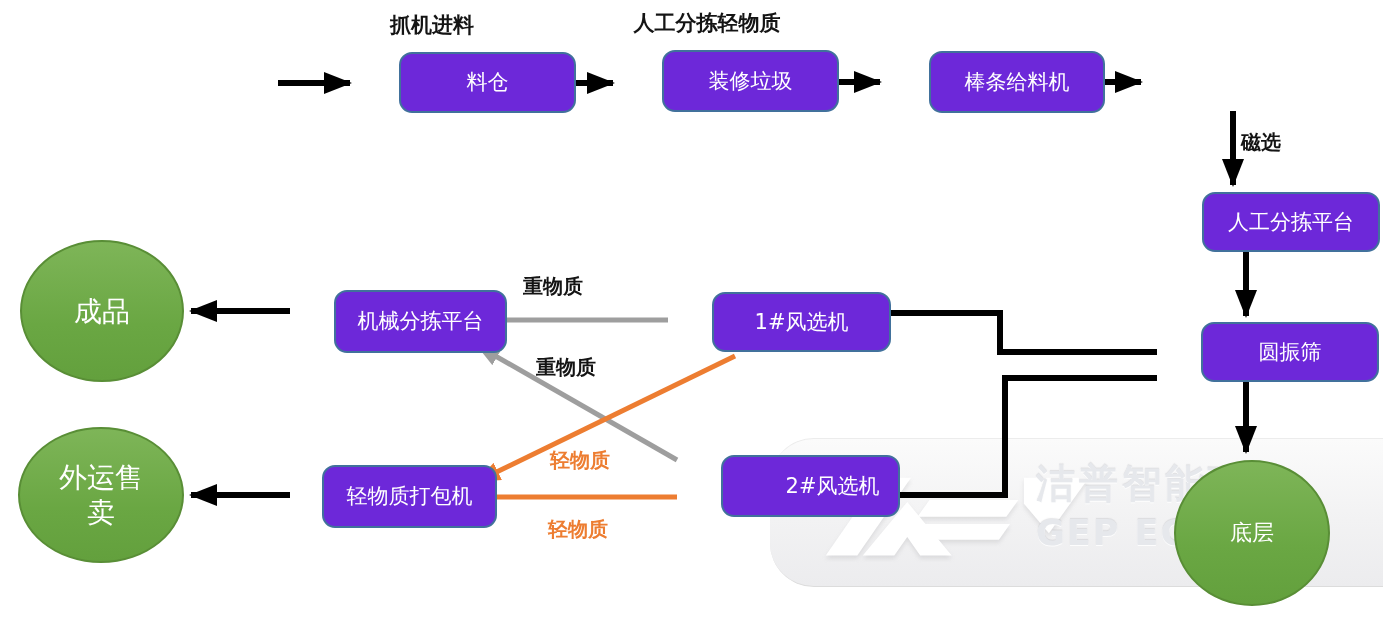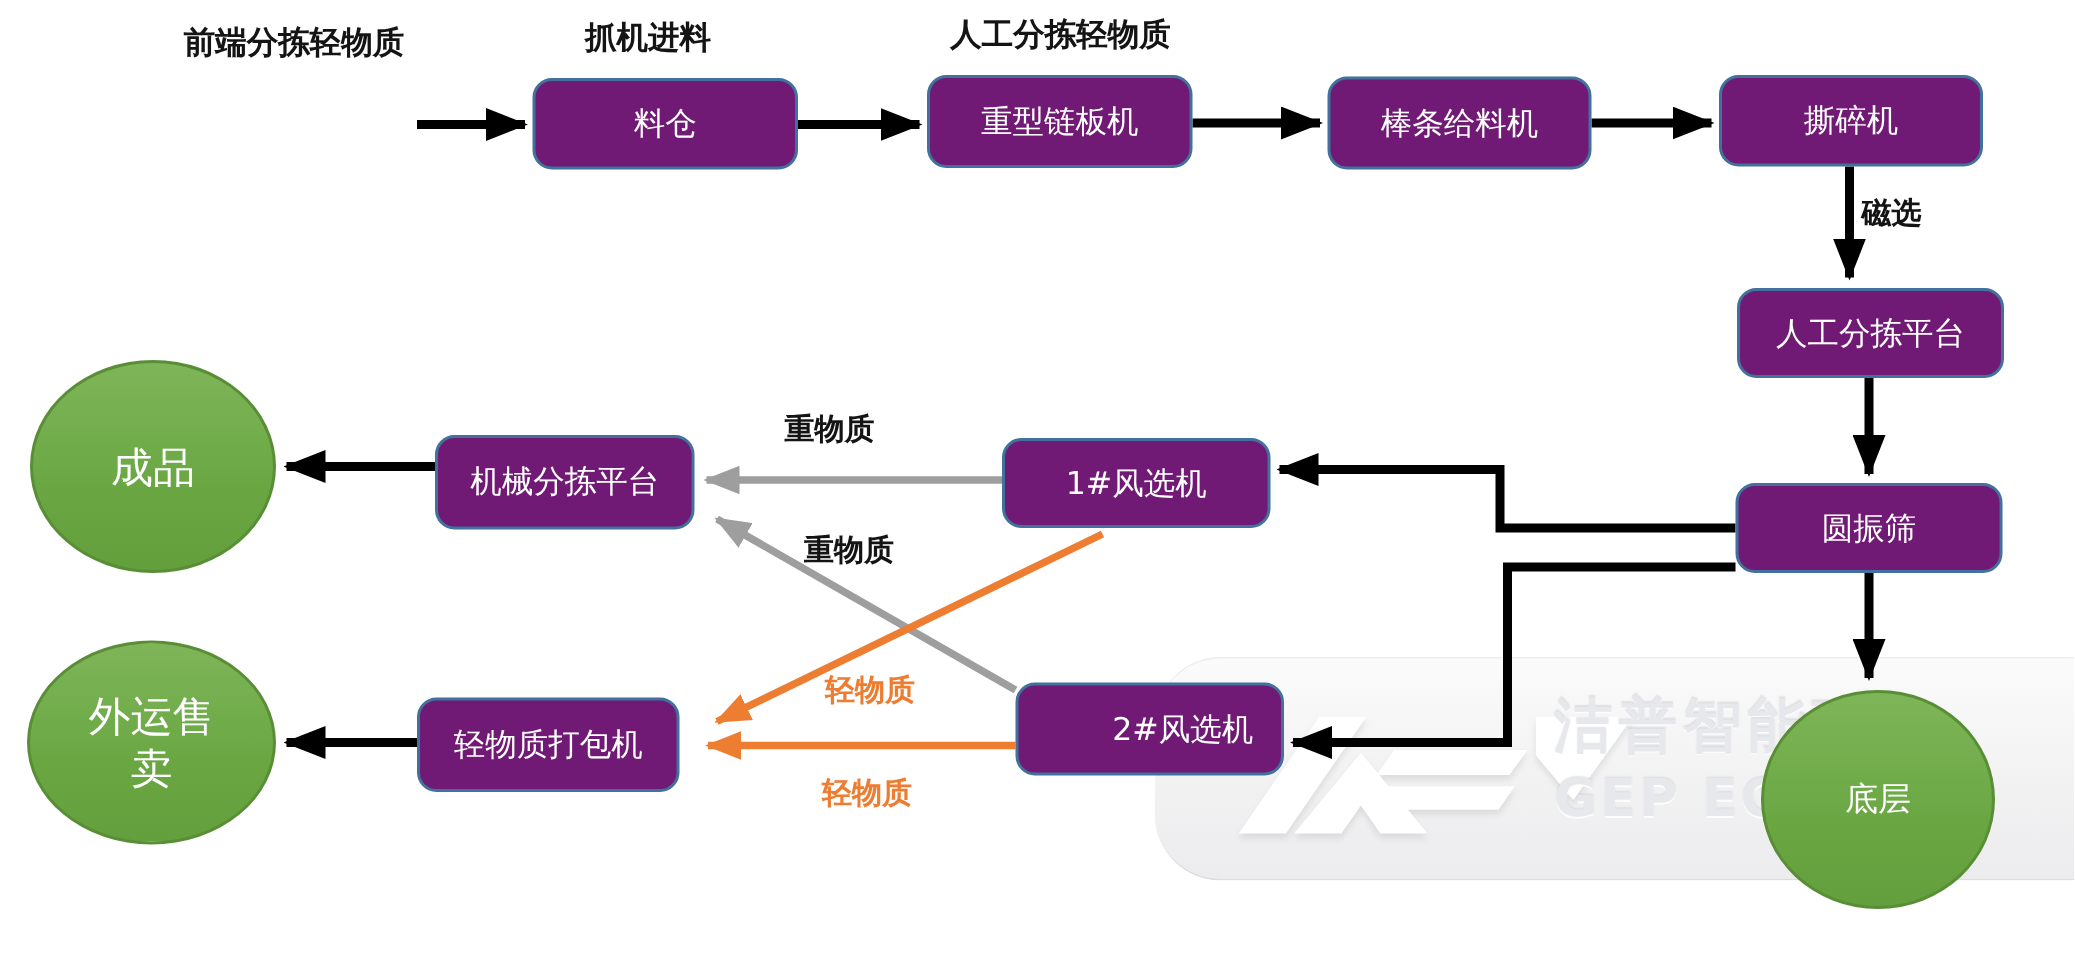--- a/index.html
+++ b/index.html
@@ -9,21 +9,21 @@
   
   #watermark{position:absolute;z-index:1;}
   #edge-layer{position:absolute;left:0;top:0;z-index:2;}
   #node-layer,#label-layer{position:absolute;left:0;top:0;width:100%;height:100%;z-index:3;pointer-events:none;}
   #label-layer{z-index:4;}
 
   
   .node{position:absolute;display:flex;align-items:center;justify-content:center;
         text-align:center;box-sizing:border-box;color:#ffffff;font-size:21px;
         font-weight:500;line-height:1.25;}
-  .process-blue{background:#701a75;border:2px solid #41719C;border-radius:13px;}
+  .process-blue{background:#6d28d9;border:2px solid #41719C;border-radius:13px;margin-left:44px;}
   .process-gray{background:#7F7F7F;border:3px solid #4472C4;border-radius:13px;}
   .terminal-green{background:linear-gradient(180deg,#7eb558 0%,#6aa743 60%,#63a03d 100%);
         border:2px solid #598E36;border-radius:50%;font-size:28px;padding:0 30px;}
   [data-name="node-diceng"]{font-size:22px;padding:0 14px;}
 
   
   .note{position:absolute;transform:translate(-50%,-50%);white-space:nowrap;
         font-size:21px;font-weight:600;color:#141414;}
   .note.orange{color:#ED7D31;}
   .note.small{font-size:20px;}
@@ -89,27 +89,24 @@
         <polyline points="735,356 478,481" fill="none" stroke="#ED7D31" stroke-width="5" marker-end="url(#arrow-orange)" data-name="edge-fengxuan1-to-dabaoji"></polyline>
         <polyline points="677,497 472,497" fill="none" stroke="#ED7D31" stroke-width="5" marker-end="url(#arrow-orange)" data-name="edge-fengxuan2-to-dabaoji"></polyline>
       </g>
   </svg>
 
   <div id="node-layer" data-name="node-layer">
       <div class="node process-blue" data-name="node-liaocang" style="left: 355px; top: 52px; width: 177px; height: 61px;">
         <span data-name="node-label">料仓</span>
       </div>
       <div class="node process-blue" data-name="node-zhongxing-lianbanji" style="left: 618px; top: 50px; width: 177px; height: 62px;">
-        <span data-name="node-label">重型链板机</span>
+        <span data-name="node-label">装修垃圾</span>
       </div>
       <div class="node process-blue" data-name="node-bangtiao-geiliaoji" style="left: 885px; top: 51px; width: 176px; height: 62px;">
         <span data-name="node-label">棒条给料机</span>
-      </div>
-      <div class="node process-blue" data-name="node-sisuiji" style="left: 1146px; top: 50px; width: 176px; height: 61px;">
-        <span data-name="node-label">撕碎机</span>
       </div>
       <div class="node process-blue" data-name="node-yuanzhenshai" style="left: 1157px; top: 322px; width: 178px; height: 60px;">
         <span data-name="node-label">圆振筛</span>
       </div>
       <div class="node process-blue" data-name="node-rengong-fenjian-pingtai" style="left: 1158px; top: 192px; width: 178px; height: 60px;">
         <span data-name="node-label">人工分拣平台</span>
       </div>
       <div class="node process-blue" data-name="node-fengxuanji-1" style="left: 668px; top: 292px; width: 179px; height: 60px;">
         <span data-name="node-label">1#风选机</span>
       </div>
@@ -127,21 +124,20 @@
       </div>
       <div class="node terminal-green" data-name="node-waiyun-shoumai" style="left: 18px; top: 427px; width: 166px; height: 136px;">
         <span data-name="node-label">外运售卖</span>
       </div>
       <div class="node terminal-green" data-name="node-diceng" style="left: 1174px; top: 460px; width: 156px; height: 146px; font-family: Liberation Serif, serif;">
         <span data-name="node-label">底层</span>
       </div>
     </div>
 
   <div id="label-layer" data-name="label-layer">
-      <div class="note black" data-name="label-qianduan-fenjian" style="left: 196px; top: 28px;">前端分拣轻物质</div>
       <div class="note black" data-name="label-zhuaji-jinliao" style="left: 432px; top: 25px;">抓机进料</div>
       <div class="note black" data-name="label-rengong-fenjian" style="left: 707px; top: 23px;">人工分拣轻物质</div>
       <div class="note black small" data-name="label-cixuan" style="left: 1261px; top: 142px;">磁选</div>
       <div class="note black small" data-name="label-zhongwuzhi-1" style="left: 553px; top: 286px;">重物质</div>
       <div class="note black small" data-name="label-zhongwuzhi-2" style="left: 566px; top: 367px;">重物质</div>
       <div class="note orange small" data-name="label-qingwuzhi-1" style="left: 580px; top: 460px;">轻物质</div>
       <div class="note orange small" data-name="label-qingwuzhi-2" style="left: 578px; top: 529px;">轻物质</div>
     </div>
 
 </div>

